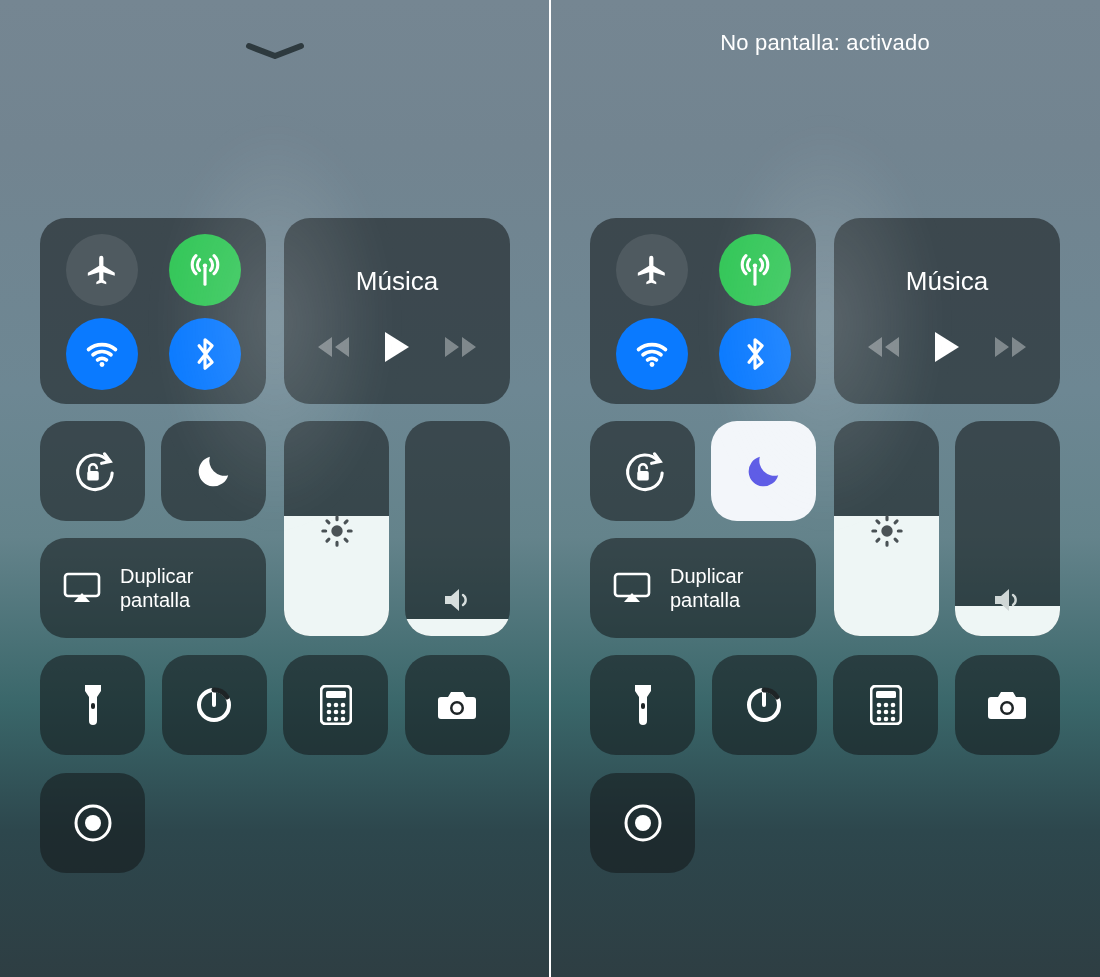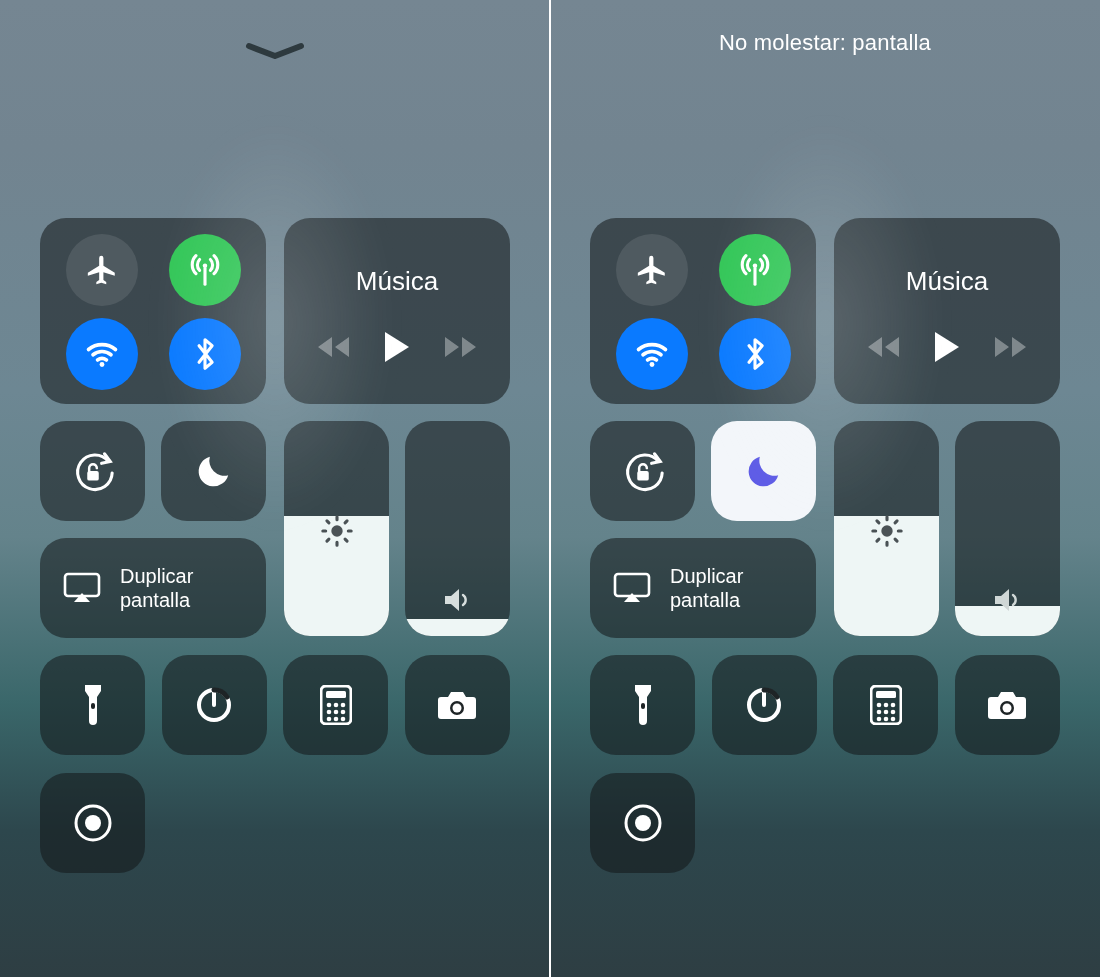--- a/index.html
+++ b/index.html
@@ -285,21 +285,21 @@
                 <circle cx="21" cy="21" r="17"></circle>
                 <circle cx="21" cy="21" r="8" fill="currentColor" stroke="none"></circle>
               </svg>
           </span>
         </div>
       </div>
     </div>
   </div>
 
   <div class="pane">
-    <div class="topmsg">No molestar: pantalla</div>
+    <div class="topmsg">No pantalla: activado</div>
 
     <div class="grid">
       <div class="tile conn">
         <div class="round dark">
           <span>
             <svg width="34" height="34" viewBox="0 0 24 24" fill="currentColor">
                 <path d="M21 16v-2l-8-5V3.5a1.5 1.5 0 0 0-3 0V9l-8 5v2l8-2.5V19l-2 1.5V22l3.5-1 3.5 1v-1.5L13 19v-5.5l8 2.5z"></path>
               </svg>
           </span>
         </div>

